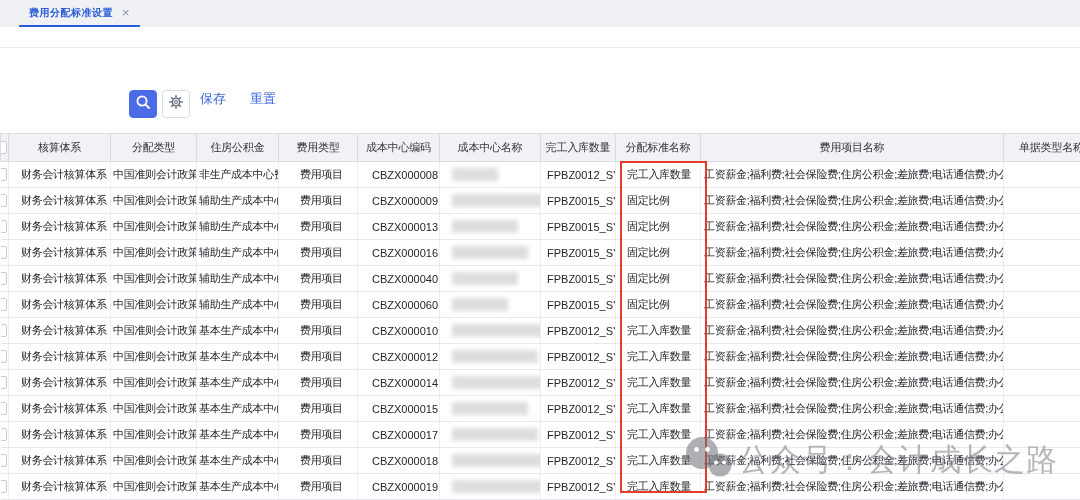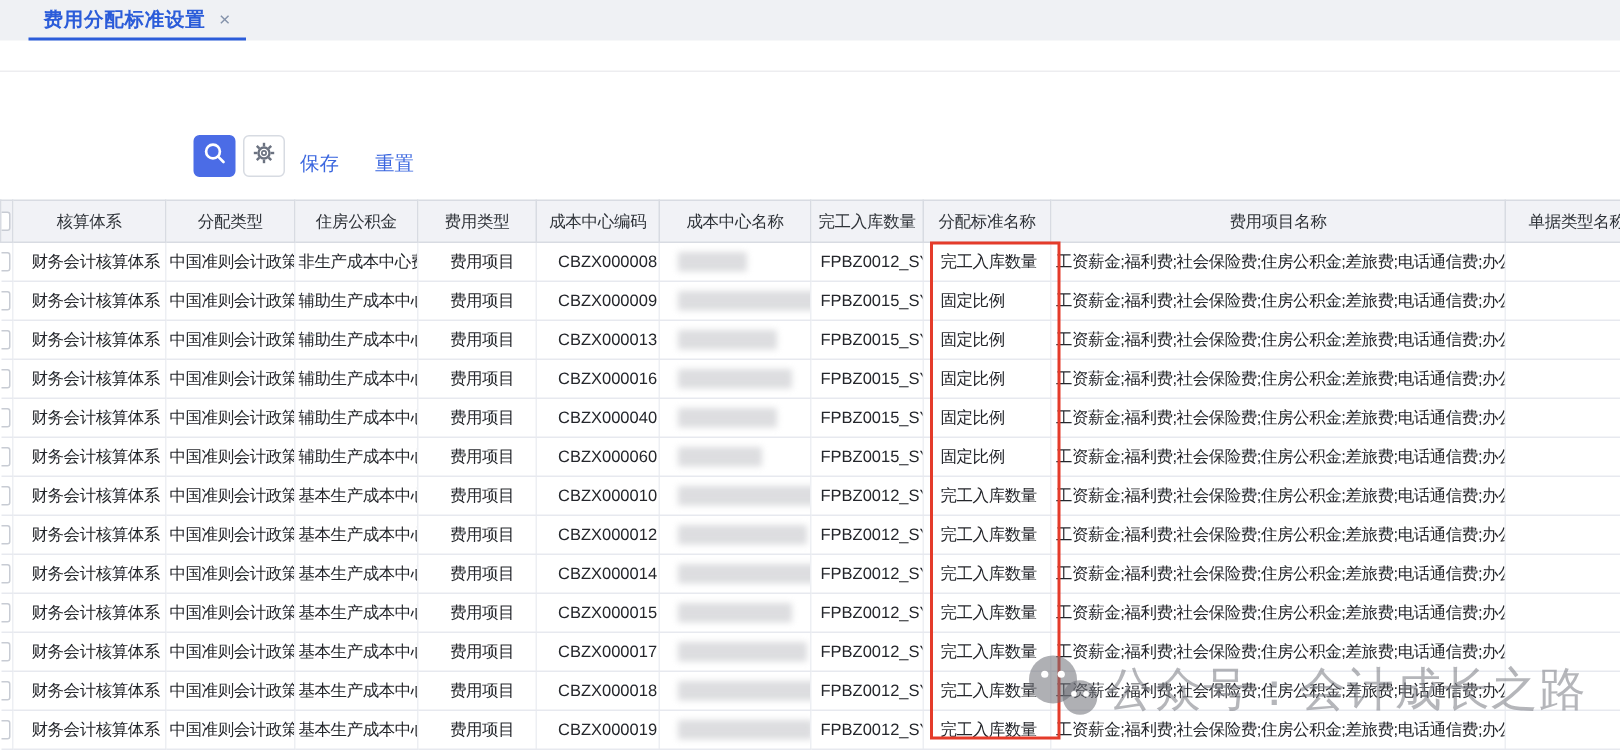--- a/index.html
+++ b/index.html
@@ -7,25 +7,25 @@
     width:1080px;height:500px;position:relative;overflow:hidden;
     background:#fff;font-family:"Liberation Sans","DejaVu Sans",sans-serif;
     -webkit-font-smoothing:antialiased;
   }
   
   .tabbar{position:absolute;top:0;left:0;width:1080px;height:27px;background:#eff1f4;}
   .tab{
     position:absolute;left:19px;top:0;height:25px;display:inline-flex;align-items:center;
     gap:9px;padding:0 10px;border-bottom:2px solid #2b5cd9;cursor:default;
   }
-  .tab-title{color:#2b5cd9;font-size:13px;font-weight:bold;letter-spacing:.5px;}
+  .tab-title{color:#2b5cd9;font-size:10px;font-weight:bold;letter-spacing:.5px;}
   .tab-close{color:#8593ab;font-size:13px;font-weight:normal;line-height:1;}
   .hairline{position:absolute;top:47px;left:0;width:1080px;height:1px;background:#ededf0;}
   
-  .toolbar{position:absolute;left:129px;top:90px;display:flex;align-items:flex-end;}
+  .toolbar{position:absolute;left:129px;top:90px;display:flex;align-items:flex-start;}
   .icon-btn{width:28px;height:28px;border-radius:4px;display:flex;align-items:center;justify-content:center;box-sizing:border-box;cursor:pointer;}
   .search-btn{background:#4b6ce6;border:1px solid #4b6ce6;}
   .gear-btn{background:#fff;border:1px solid #d7dbe2;margin-left:5px;}
   .txt-link{color:#3a66df;font-size:13px;cursor:pointer;white-space:nowrap;}
   .txt-link.save{margin-left:10px;}
   .txt-link.reset{margin-left:24px;}
   
   .grid{
     position:absolute;left:0;top:133px;width:1153px;table-layout:fixed;
     border-collapse:collapse;font-size:11px;

